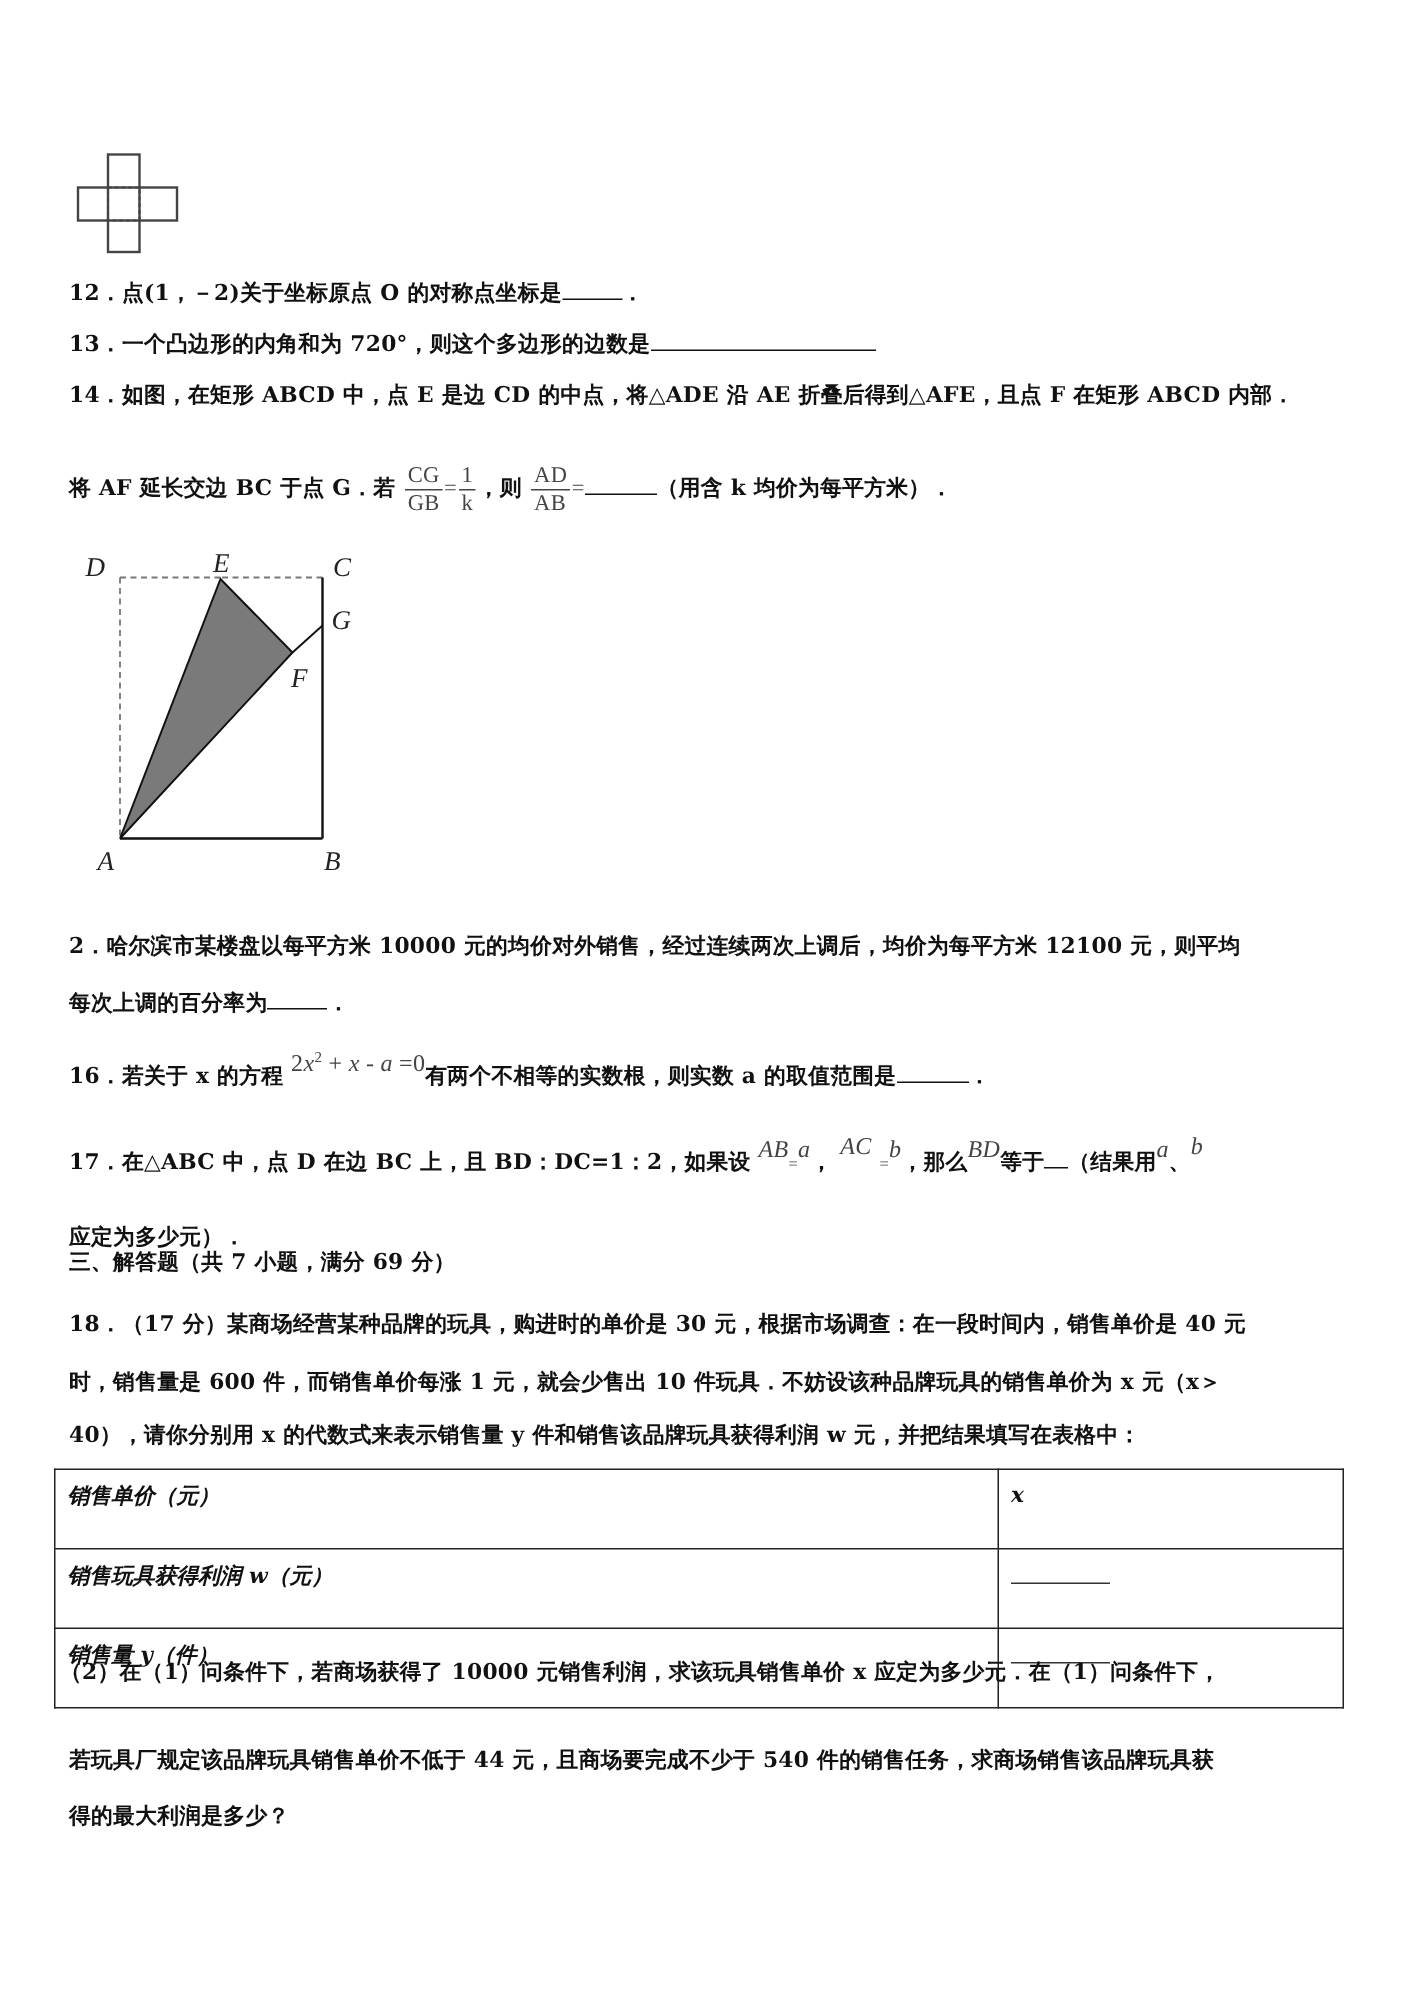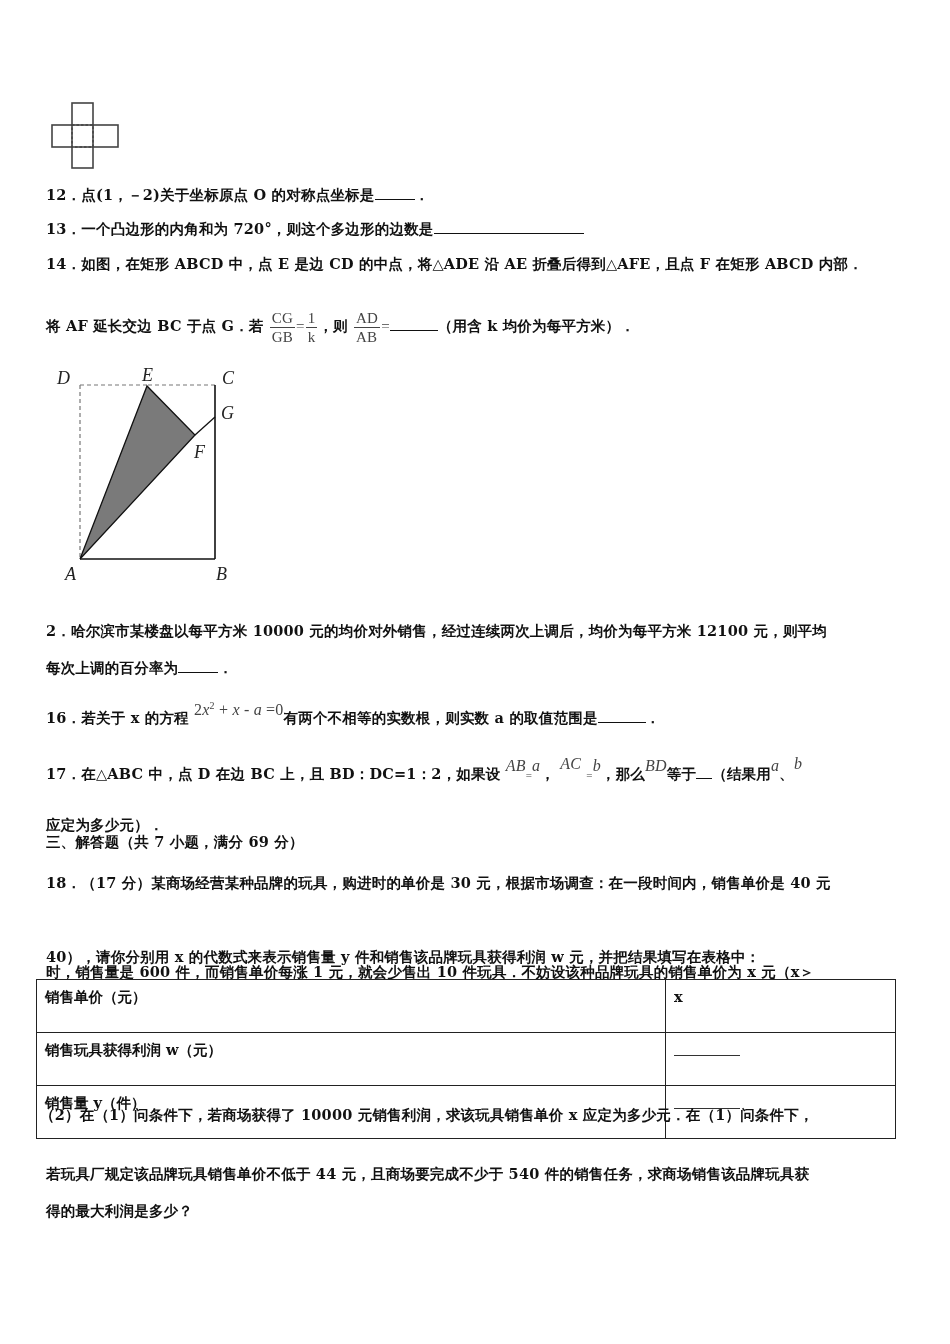--- a/index.html
+++ b/index.html
@@ -20,21 +20,21 @@
   .frac .num { padding: 0 2px; line-height: 18px; }
   .frac .bar { width: 100%; border-top: 1px solid #444; }
   .frac .den { padding: 0 2px; line-height: 18px; }
   .eq { font-family: "Liberation Serif", serif; font-weight: normal; color: #444; font-size: 15px; }
   .vec { position: relative; display: inline-block; top: -8px; }
   .sup { font-size: 10px; vertical-align: super; }
   table.q18 {
     position: absolute; left: 36px; top: 979px; width: 860px;
     border-collapse: collapse; font-size: 14.5px; font-weight: bold;
   }
-  table.q18 td { border: 1.5px solid #222; height: 44px; vertical-align: top; padding: 8px 8px 0 8px; }
+  table.q18 td { border: 1.5px solid #222; height: 44px; vertical-align: top; padding: 8px 8px 0 8px; font-style: italic; }
   table.q18 td.c1 { width: 612px; }
   .cellblank { display: inline-block; width: 66px; border-bottom: 1px solid #333; margin-top: 14px; }
 </style>
 </head>
 <body>
 
 <svg class="abs" style="left:48px;top:100px" width="76" height="74" viewBox="0 0 76 74">
   <g fill="none" stroke="#444" stroke-width="1.6">
     <rect x="24" y="3" width="21" height="22"></rect>
     <rect x="24" y="47" width="21" height="21"></rect>
@@ -113,21 +113,21 @@
   <span>应定为多少元）．</span>
 </div>
 
 <div class="line" style="top:832px">
   <span>三、解答题（共 7 小题，满分 69 分）</span>
 </div>
 
 <div class="line" style="top:873px">
   <span>18．</span><span>（17 分）某商场经营某种品牌的玩具，购进时的单价是 30 元，根据市场调查：在一段时间内，销售单价是 40 元</span>
 </div>
-<div class="line" style="top:962px">
+<div class="line" style="top:912px">
   <span>时，销售量是 600 件，而销售单价每涨 1 元，就会少售出 10 件玩具．不妨设该种品牌玩具的销售单价为 x 元（x＞</span>
 </div>
 <div class="line" style="top:947px">
   <span>40），请你分别用 x 的代数式来表示销售量 y 件和销售该品牌玩具获得利润 w 元，并把结果填写在表格中：</span>
 </div>
 
 <table class="q18">
   <tbody>
       <tr>
     <td class="c1">销售单价（元）</td>

